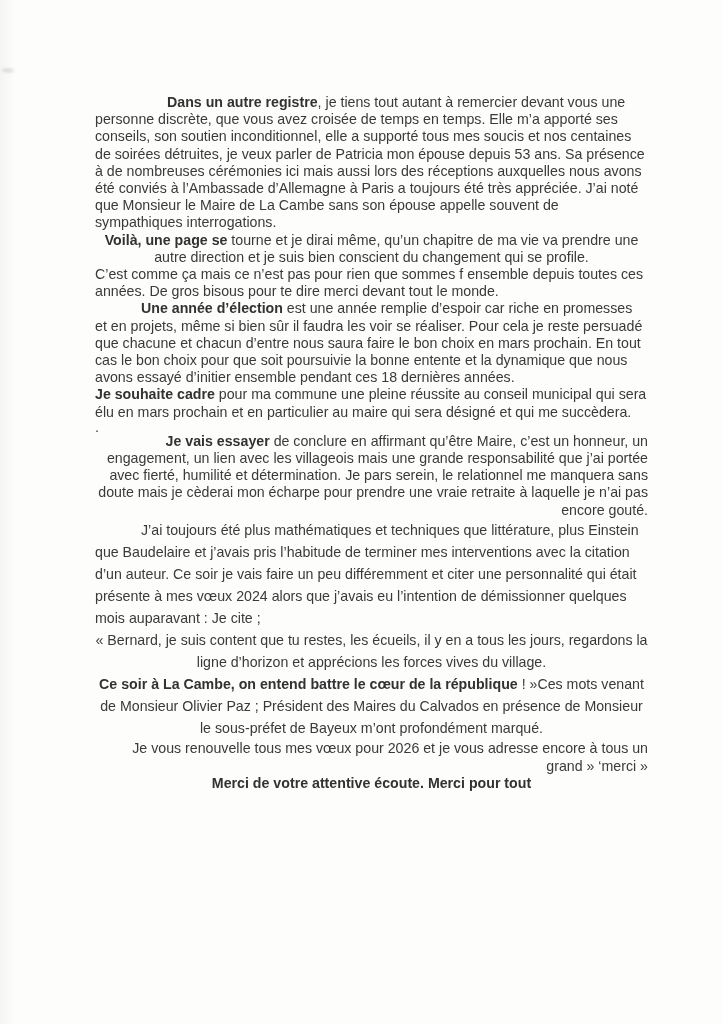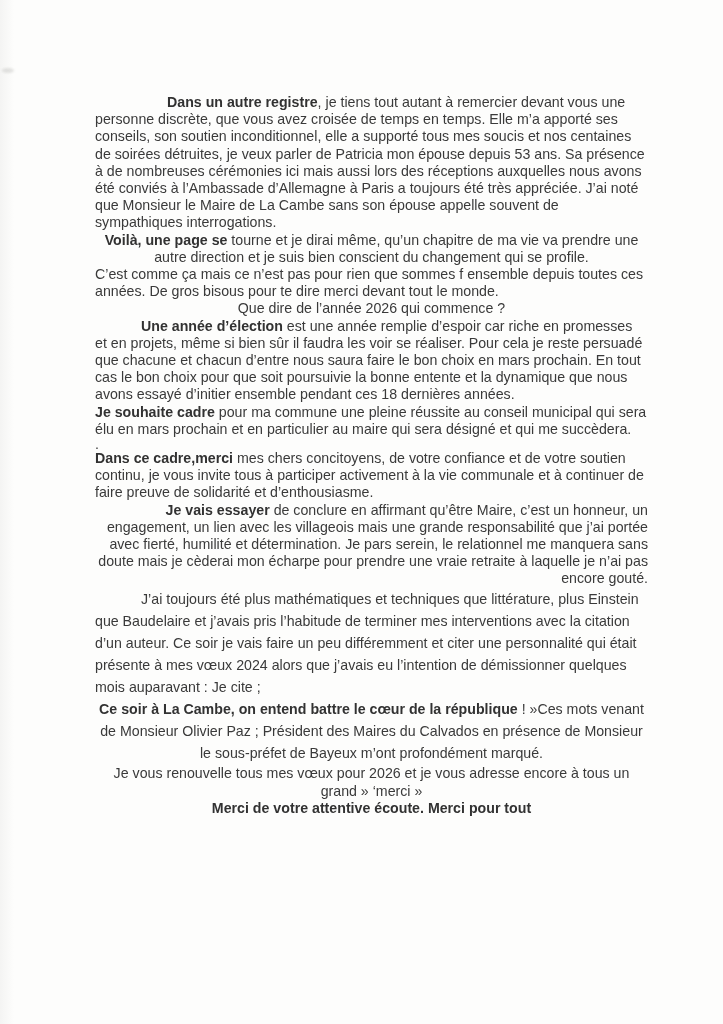--- a/index.html
+++ b/index.html
@@ -44,21 +44,21 @@
     margin: 0;
     padding: 0;
   }
   b { font-weight: 700; color: #323232; }
   .center     { text-align: center; }
   .indent-lg  { text-indent: 72px; }
   .indent-md  { text-indent: 46px; }
   .tiny-indent{ text-indent: 5px; }
   .dotline    { line-height: 12px; }
   .lh2        { line-height: 22px; }
-  .lh18       { line-height: 18px; }
+  .lh18       { line-height: 18px; text-align: right; }
   .mt5  { margin-top: 5px; }
   .mt8  { margin-top: 8px; }
   .mt10 { margin-top: 10px; }
   .mt14 { margin-top: 14px; text-align: right; }
   .mt20 { margin-top: 20px; }
   .mt27 { margin-top: 27px; }
 </style>
 </head>
 <body>
 
@@ -67,34 +67,33 @@
   <div class="scan-speck"></div>
 
   <div class="content">
 
     <p class="para indent-lg"><b>Dans un autre registre</b><span>, je tiens tout autant à remercier devant vous une personne discrète, que vous avez croisée de temps en temps. Elle m’a apporté ses conseils, son soutien inconditionnel, elle a supporté tous mes soucis et nos centaines de soirées détruites, je veux parler de Patricia mon épouse depuis 53 ans. Sa présence à de nombreuses cérémonies ici mais aussi lors des réceptions auxquelles nous avons été conviés à l’Ambassade d’Allemagne à Paris a toujours été très appréciée. J’ai noté que Monsieur le Maire de La Cambe sans son épouse appelle souvent de sympathiques interrogations.</span></p>
 
     <p class="para center"><b>Voilà, une page se</b><span> tourne et je dirai même, qu’un chapitre de ma vie va prendre une autre direction et je suis bien conscient du changement qui se profile.</span></p>
 
     <p class="para"><span>C’est comme ça mais ce n’est pas pour rien que sommes f ensemble depuis toutes ces années. De gros bisous pour te dire merci devant tout le monde.</span></p>
 
-    <p class="para center"><span>Que dire de l’année 2026 qui commence ?</span></p>
 
     <p class="para indent-md"><b>Une année d’élection</b><span> est une année remplie d’espoir car riche en promesses et en projets, même si bien sûr il faudra les voir se réaliser. Pour cela je reste persuadé que chacune et chacun d’entre nous saura faire le bon choix en mars prochain. En tout cas le bon choix pour que soit poursuivie la bonne entente et la dynamique que nous avons essayé d’initier ensemble pendant ces 18 dernières années.</span></p>
 
     <p class="para"><b>Je souhaite cadre</b><span> pour ma commune une pleine réussite au conseil municipal qui sera élu en mars prochain et en particulier au maire qui sera désigné et qui me succèdera.</span></p>
 
     <p class="para dotline"><span>.</span></p>
 
-    <p class="para"><b>Dans ce cadre,merci</b><span> mes chers concitoyens, de votre confiance et de votre soutien continu, je vous invite tous à participer activement à la vie communale et à continuer de faire preuve de solidarité et d’enthousiasme.</span></p>
 
     <p class="para mt14 tiny-indent"><b>Je vais essayer</b><span> de conclure en affirmant qu’être Maire, c’est un honneur, un engagement, un lien avec les villageois mais une grande responsabilité que j’ai portée avec fierté, humilité et détermination. Je pars serein, le relationnel me manquera sans doute mais je cèderai mon écharpe pour prendre une vraie retraite à laquelle je n’ai pas encore gouté.</span></p>
 
     <p class="para lh2 indent-md mt20"><span>J’ai toujours été plus mathématiques et techniques que littérature, plus Einstein que Baudelaire et j’avais pris l’habitude de terminer mes interventions avec la citation d’un auteur. Ce soir je vais faire un peu différemment et citer une personnalité qui était présente à mes vœux 2024 alors que j’avais eu l’intention de démissionner quelques mois auparavant : Je cite ;</span></p>
 
+    <p class="para lh2 center mt5"><span>« Bernard, je suis content que tu restes, les écueils, il y en a tous les jours, regardons la ligne d’horizon et apprécions les forces vives du village.</span></p>
 
     <p class="para lh2 center"><b>Ce soir à La Cambe, on entend battre le cœur de la république</b><span> ! »Ces mots venant de Monsieur Olivier Paz ; Président des Maires du Calvados en présence de Monsieur le sous-préfet de Bayeux m’ont profondément marqué.</span></p>
 
 
     <p class="para center lh18 mt10"><span>Je vous renouvelle tous mes vœux pour 2026 et je vous adresse encore à tous un grand » ‘merci »</span></p>
 
     <p class="para center mt27"><b>Merci de votre attentive écoute. Merci pour tout</b></p>
 
   </div>
 </div>

